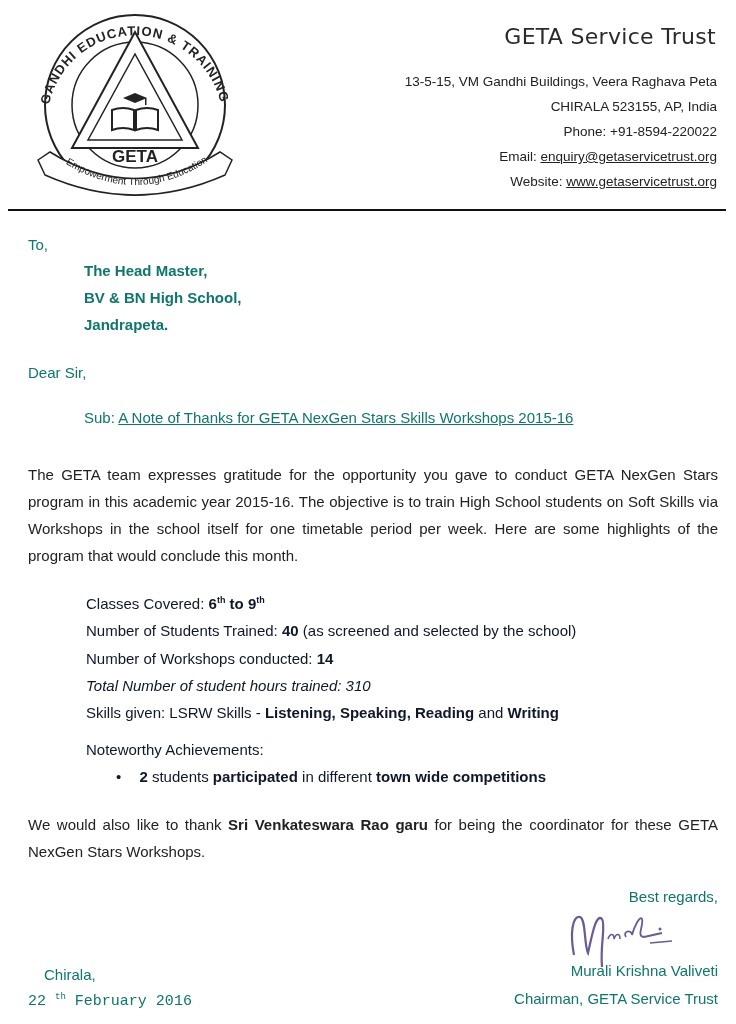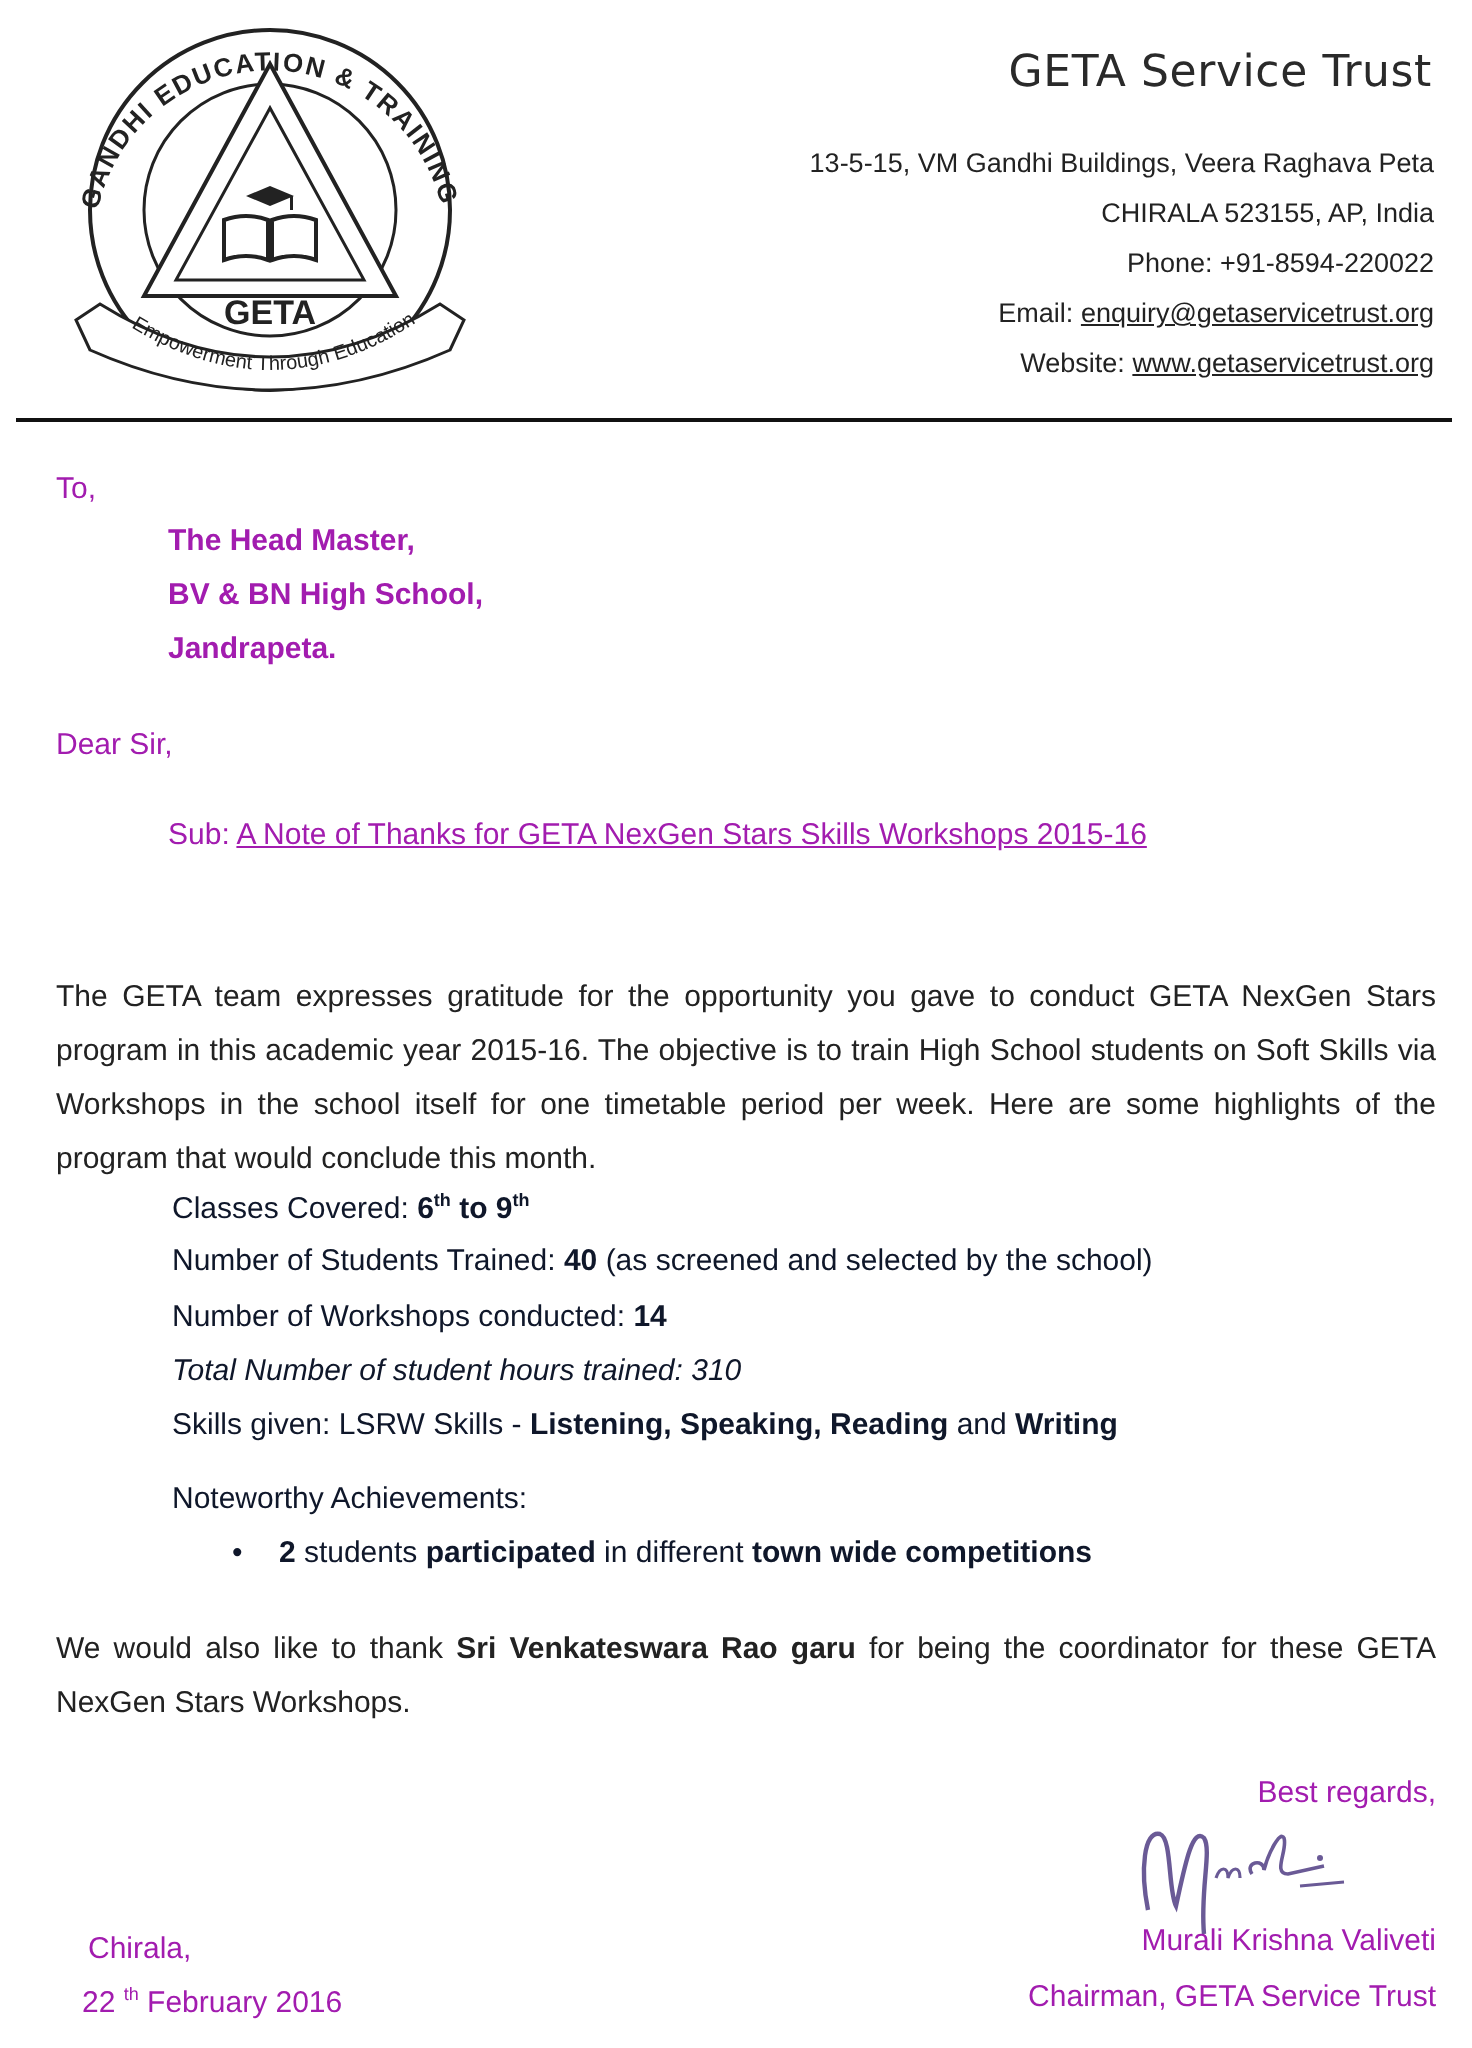--- a/index.html
+++ b/index.html
@@ -4,21 +4,21 @@
 <style>
   html,body{margin:0;padding:0;background:#fff;}
   body{width:736px;height:1024px;position:relative;overflow:hidden;color:#1a1a1a;
        font-family:"Liberation Sans", sans-serif;}
   .abs{position:absolute;}
   .logo{left:20px;top:10px;width:230px;width:230px;height:190px;}
   .org-title{right:20px;top:24px;font-size:22px;color:#2a2a2a;font-family:"DejaVu Sans", sans-serif;letter-spacing:0.3px;}
   .addr{right:19px;font-size:13.5px;text-align:right;color:#222;}
   .addr u{text-decoration:underline;}
   .rule{left:8px;right:10px;top:209px;height:2px;background:#111;}
-  .txt{font-size:15px;color:#a21caf;}
+  .txt{font-size:15px;color:#0f766e;}
   .b{font-weight:bold;}
   .body-para{left:28px;width:690px;font-size:15px;line-height:27px;text-align:justify;color:#222;}
   sup{font-size:9px;}
   .list-item{left:86px;font-size:15px;color:#0f172a;}
 </style>
 </head>
 <body>
 
 <div class="abs logo">
   <svg width="230" height="190" viewBox="0 0 230 190">
@@ -72,21 +72,21 @@
 <div class="abs txt b" style="left:84px;top:289px;">BV &amp; BN High School,</div>
 <div class="abs txt b" style="left:84px;top:316px;">Jandrapeta.</div>
 
 <div class="abs txt" style="left:28px;top:364px;">Dear Sir,</div>
 
 <div class="abs txt" style="left:84px;top:409px;">
   <span>Sub:</span>
   <u>A Note of Thanks for GETA NexGen Stars Skills Workshops 2015-16</u>
 </div>
 
-<div class="abs body-para" style="top:461px;margin-top:24px;">The GETA team expresses gratitude for the opportunity you gave to conduct GETA NexGen Stars program in this academic year 2015-16. The objective is to train High School students on Soft Skills via Workshops in the school itself for one timetable period per week. Here are some highlights of the program that would conclude this month.</div>
+<div class="abs body-para" style="top:461px;">The GETA team expresses gratitude for the opportunity you gave to conduct GETA NexGen Stars program in this academic year 2015-16. The objective is to train High School students on Soft Skills via Workshops in the school itself for one timetable period per week. Here are some highlights of the program that would conclude this month.</div>
 
 <div class="abs list-item" style="top:595px;">
   <span>Classes Covered:</span>
   <b><span>6</span><sup>th</sup>
   <span>to</span>
   <span>9</span><sup>th</sup></b>
 </div>
 <div class="abs list-item" style="top:622px;">
   <span>Number of Students Trained:</span>
   <b>40</b>
@@ -132,17 +132,17 @@
     <path d="M46 34 C48 28 52 28 52 34 C54 28 58 28 58 34" fill="none" stroke="#6a5a96" stroke-width="1.6"></path>
     <path d="M64 32 C60 26 70 24 70 30 C72 22 78 10 80 14 C82 20 74 32 82 32 L100 28" fill="none" stroke="#6a5a96" stroke-width="1.8"></path>
     <path d="M88 38 L110 36" fill="none" stroke="#6a5a96" stroke-width="1.4"></path>
     <circle cx="98" cy="24" r="1.5" fill="#6a5a96"></circle>
   </svg>
 </div>
 <div class="abs txt" style="right:18px;top:962px;">Murali Krishna Valiveti</div>
 <div class="abs txt" style="right:18px;top:990px;">Chairman, GETA Service Trust</div>
 
 <div class="abs txt" style="left:28px;top:966px;margin-left:16px;">Chirala,</div>
-<div class="abs txt" style="left:41px;top:992px;">
+<div class="abs txt" style="left:28px;top:992px;font-family:Liberation Mono, monospace;">
   <span>22</span>
   <sup>th</sup>
   <span>February 2016</span>
 </div>
 
 </body></html>

